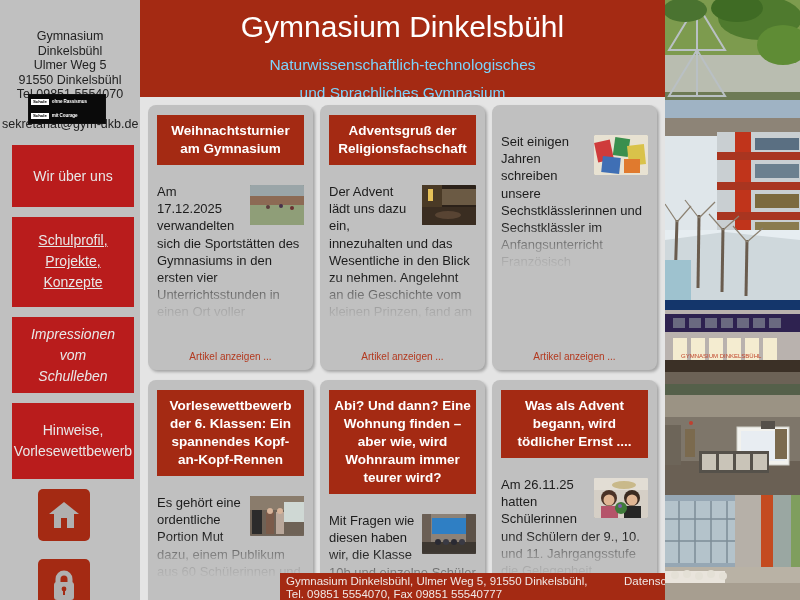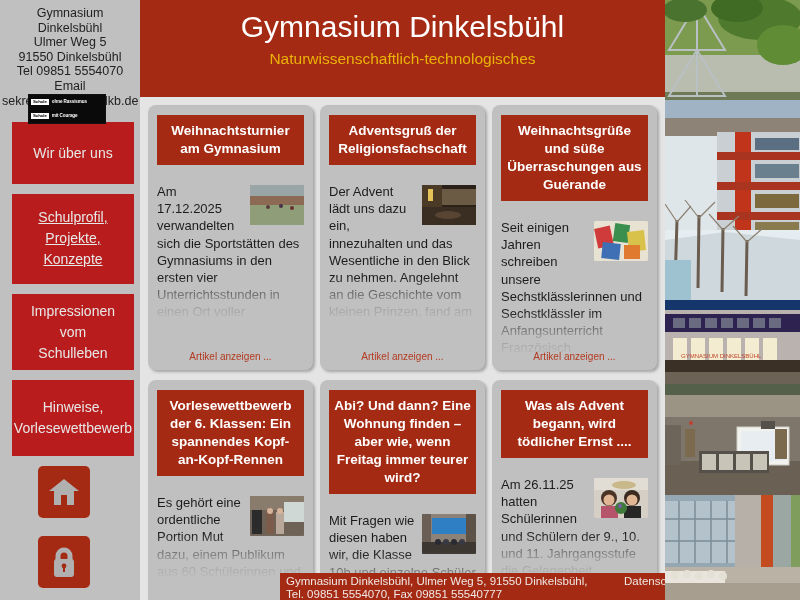--- a/index.html
+++ b/index.html
@@ -22,20 +22,21 @@
     background: #c0c0c0;
     position: relative;
     overflow: hidden;
   }
   .contact {
     text-align: center;
     font-size: 12.5px;
     line-height: 14.6px;
     color: #222;
     padding: 6px 2px 0 2px;
+    margin-top: 23px;
   }
   .contact div { white-space: nowrap; }
   .contact .email-addr { font-size: 12.5px; }
 
   .sor-badge {
     position: absolute;
     left: 28px; top: 94px;
     width: 78px; height: 30px;
     background: #0a0a0a;
     border: 1px solid #111;
@@ -65,21 +66,21 @@
     font-size: 14px;
     line-height: 21px;
     padding: 13px 4px;
     margin-bottom: 10px;
     cursor: pointer;
     white-space: nowrap;
     overflow: hidden;
   }
   .navitem.n1 { height: 62px; display: flex; align-items: center; justify-content: center; }
   .navitem.n2 { height: 90px; display: flex; align-items: flex-start; justify-content: center; text-decoration: underline; }
-  .navitem.n3 { height: 76px; display: flex; align-items: center; justify-content: center; }
+  .navitem.n3 { height: 76px; display: flex; align-items: center; justify-content: center; font-style: italic; }
   .navitem.n4 { height: 76px; display: flex; align-items: center; justify-content: center; }
   .navitem span { display: block; }
 
   .iconstack { margin-top: 8px; padding-left: 38px; }
   .iconbtn {
     width: 52px; height: 52px;
     background: #a42a13;
     border-radius: 5px;
     margin-bottom: 18px;
     display: flex; align-items: center; justify-content: center;
@@ -103,22 +104,22 @@
     height: 97px;
   }
   .masthead h1 {
     font-size: 30px; font-weight: normal;
     line-height: 38px;
     color: #ffffff;
   }
   .masthead .sub {
     font-size: 15.5px;
     line-height: 19px;
-    color: #eab308;
-    margin-top: 3px;
+    color: #7dd3fc;
+    margin-top: 9px;
   }
 
   .cardgrid {
     flex: 1;
     display: grid;
     grid-template-columns: 1fr 1fr 1fr;
     grid-template-rows: 265px 265px;
     gap: 10px 7px;
     padding: 8px 8px 0 8px;
     background: #e4e4e4;
@@ -275,20 +276,21 @@
         </span>
       </div>
     </div>
   </div>
 
   <div class="center">
 
     <div class="masthead">
       <h1>Gymnasium Dinkelsbühl</h1>
       <div class="sub">Naturwissenschaftlich-technologisches</div>
+      <div class="sub">und Sprachliches Gymnasium</div>
     </div>
 
     <div class="cardgrid">
 
       <div class="card">
         <div class="card-title">Weihnachtsturnier am Gymnasium</div>
         <div class="card-body">
           <span class="thumb">
             <svg width="54" height="40" viewBox="0 0 54 40">
               <rect width="54" height="40" fill="#7d8a6e"></rect>
@@ -319,21 +321,20 @@
               <ellipse cx="26" cy="30" rx="13" ry="4" fill="#584433"></ellipse>
             </svg>
           </span>
           <span>Der Advent lädt uns dazu ein, innezuhalten und das Wesentliche in den Blick zu nehmen. Angelehnt an die Geschichte vom kleinen Prinzen, fand am Freitag, den 12.12., in der</span>
           <div class="fade"></div>
         </div>
         <div class="card-more">Artikel anzeigen ...</div>
       </div>
 
       <div class="card">
-        <div class="card-title">Weihnachtsgrüße und süße Überraschungen aus Guérande</div>
         <div class="card-body">
           <span class="thumb">
             <svg width="54" height="40" viewBox="0 0 54 40">
               <rect width="54" height="40" fill="#e8e2d2"></rect>
               <rect x="2" y="6" width="16" height="20" fill="#cf3b3b" transform="rotate(-12 10 16)"></rect>
               <rect x="20" y="3" width="15" height="18" fill="#3a8f4e" transform="rotate(8 27 12)"></rect>
               <rect x="34" y="10" width="17" height="20" fill="#d9c24a" transform="rotate(-6 42 20)"></rect>
               <rect x="8" y="22" width="18" height="16" fill="#3f6fb5" transform="rotate(6 17 30)"></rect>
               <rect x="30" y="24" width="16" height="14" fill="#e07a2e"></rect>
             </svg>
@@ -359,21 +360,21 @@
               <circle cx="30" cy="15" r="3" fill="#d8b49a"></circle>
             </svg>
           </span>
           <span>Es gehört eine ordentliche Portion Mut dazu, einem Publikum aus 60 Schülerinnen und</span>
           <div class="fade"></div>
         </div>
         <div class="card-more"></div>
       </div>
 
       <div class="card row2">
-        <div class="card-title">Abi? Und dann? Eine Wohnung finden – aber wie, wenn Freitag immer teurer wird?</div>
+        <div class="card-title">Abi? Und dann? Eine Wohnung finden – aber wie, wird Wohnraum immer teurer wird?</div>
         <div class="card-body">
           <span class="thumb">
             <svg width="54" height="40" viewBox="0 0 54 40">
               <rect width="54" height="40" fill="#8d8277"></rect>
               <rect x="10" y="4" width="34" height="16" fill="#2f7fc4"></rect>
               <rect x="0" y="0" width="9" height="30" fill="#6b5f55"></rect>
               <rect x="44" y="0" width="10" height="34" fill="#5d5248"></rect>
               <rect x="0" y="28" width="54" height="12" fill="#3d3731"></rect>
               <circle cx="16" cy="28" r="3" fill="#2a2a33"></circle>
               <circle cx="24" cy="28" r="3" fill="#3a3a44"></circle>

